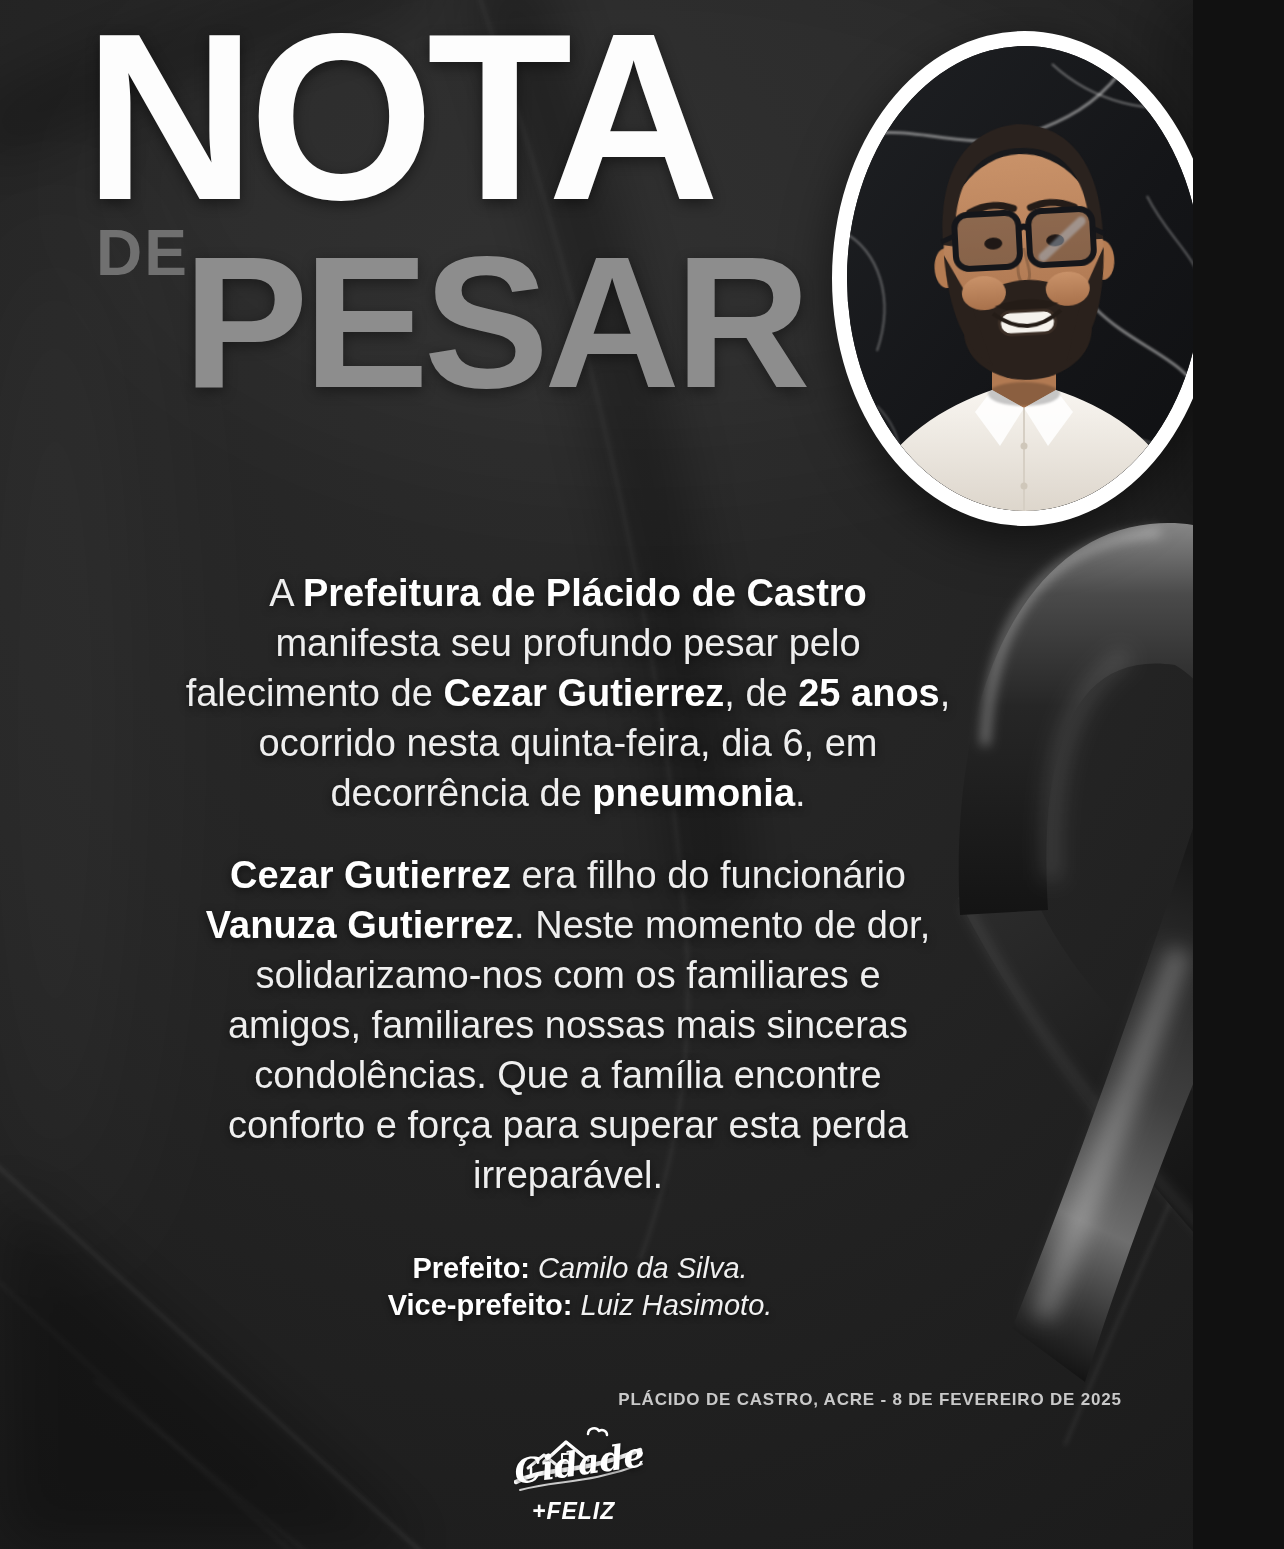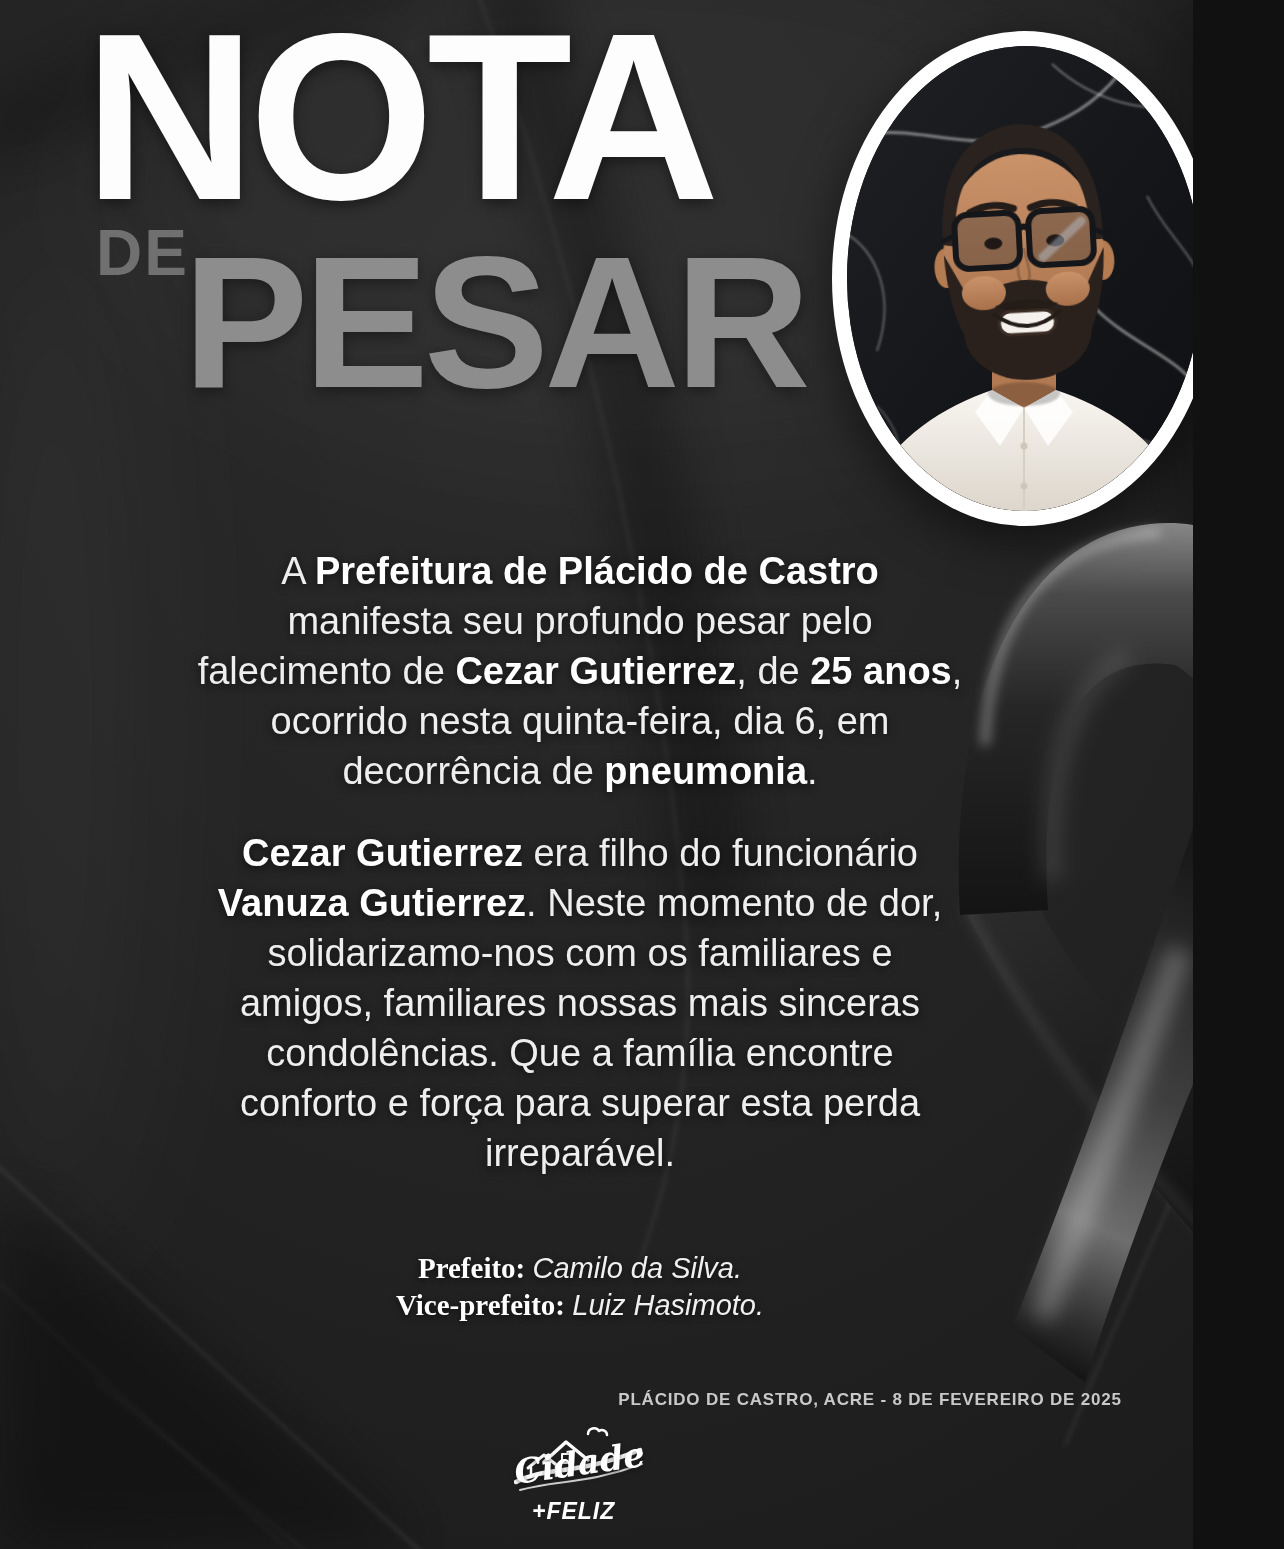--- a/index.html
+++ b/index.html
@@ -36,34 +36,34 @@
     position:absolute;left:832px;top:31px;z-index:2;
     width:385px;height:495px;box-sizing:border-box;
     border:15px solid #ffffff;border-radius:50%;
     overflow:hidden;background:#17181a;
     box-shadow:0 14px 50px rgba(0,0,0,.55);
   }
   .photo svg{display:block;width:100%;height:100%;}
 
   
   .para{
-    position:absolute;left:80px;width:1000px;z-index:3;
+    position:absolute;left:68px;width:1000px;z-index:3;
     text-align:center;font-size:38px;line-height:50px;
-    color:#eeeeee;text-shadow:0 2px 8px rgba(0,0,0,.6);
+    color:#eeeeee;text-shadow:0 2px 8px rgba(0,0,0,.6);margin-top:22px;
   }
   .para .b{font-weight:700;color:#ffffff;}
   #paragraph-1{top:546px;}
   #paragraph-2{top:828px;}
 
   .officials{
     position:absolute;left:80px;top:1250px;width:1000px;z-index:3;
     text-align:center;font-size:29px;line-height:37px;
     color:#fafafa;text-shadow:0 2px 6px rgba(0,0,0,.6);
   }
-  .officials .b{font-weight:700;color:#ffffff;font-family:Liberation Serif, serif;}
+  .officials .b{font-weight:700;color:#ffffff;}
   .officials .i{font-style:italic;font-weight:400;color:#f0f0f0;}
 
   .dateline{
     position:absolute;left:560px;top:1390px;width:620px;z-index:3;
     text-align:center;font-size:17px;line-height:20px;font-weight:700;
     letter-spacing:.8px;color:#c9c9c9;
   }
 
   
   .footer{position:absolute;left:500px;top:1420px;width:620px;height:120px;z-index:3;}

